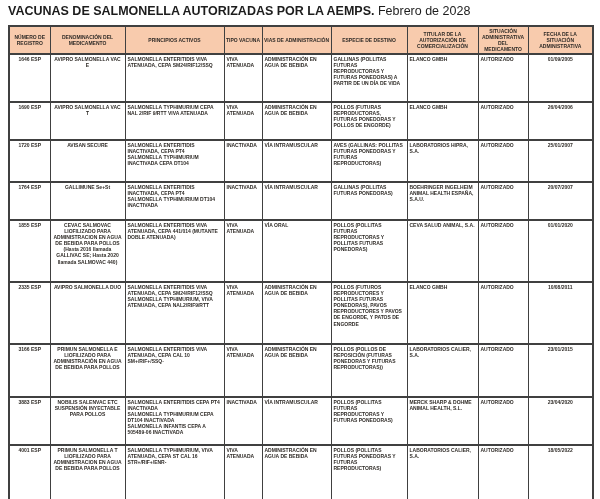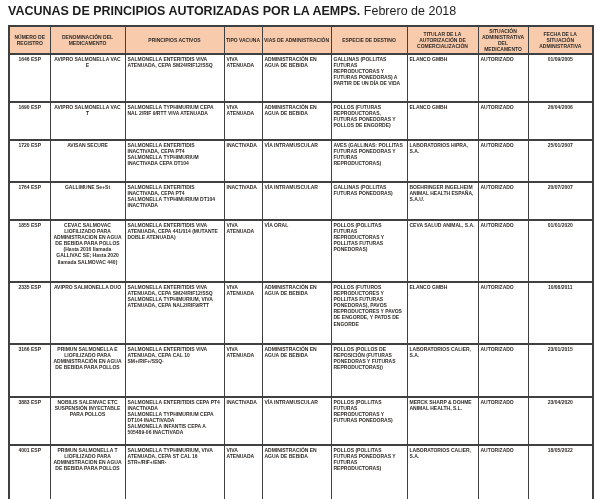--- a/index.html
+++ b/index.html
@@ -63,21 +63,21 @@
   tbody tr:nth-child(8){height:48px;}
   tbody tr:nth-child(9){height:56px;}
   col.c1{width:41px;} col.c2{width:75px;} col.c3{width:99px;}
   col.c4{width:38px;} col.c5{width:69px;} col.c6{width:76px;}
   col.c7{width:71px;} col.c8{width:50px;} col.c9{width:65px;}
 </style>
 </head>
 <body>
 
 <div>
-  <h1 class="page-title"><span class="t-bold">VACUNAS DE PRINCIPIOS AUTORIZADAS POR LA AEMPS.</span><span class="t-normal"> Febrero de 2018</span></h1>
+  <h1 class="page-title"><span class="t-bold">VACUNAS DE SALMONELLA AUTORIZADAS POR LA AEMPS.</span><span class="t-normal"> Febrero de 2028</span></h1>
 
   <table>
     <colgroup>
       <col class="c1">
         <col class="c2">
         <col class="c3">
       <col class="c4">
         <col class="c5">
         <col class="c6">
       <col class="c7">

